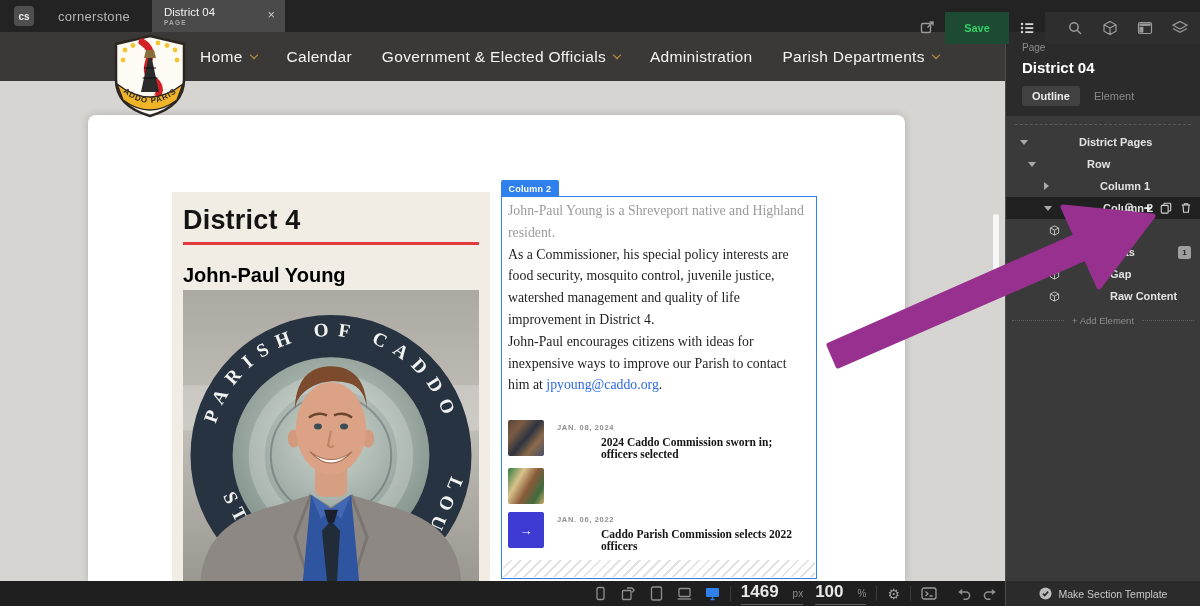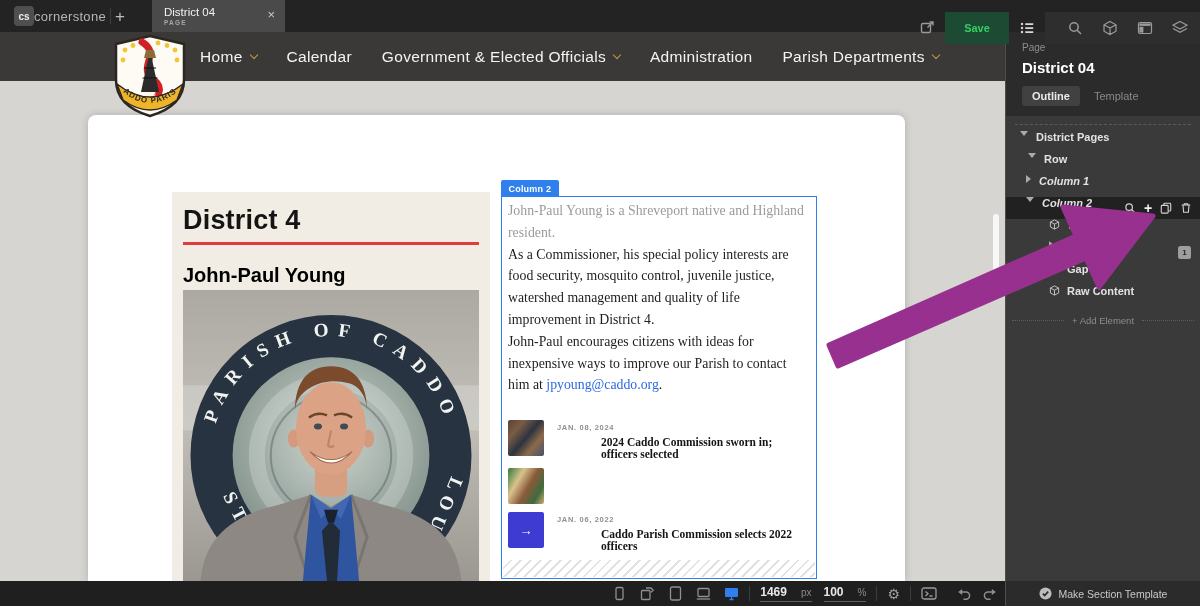--- a/index.html
+++ b/index.html
@@ -2,21 +2,21 @@
 <html><head>
 <meta charset="utf-8">
 <style>
   * { box-sizing: border-box; margin: 0; padding: 0; }
   html,body { width:1200px; height:606px; background:#232323; overflow:hidden;
               font-family:"Liberation Sans","DejaVu Sans",sans-serif; }
   .stage { position:relative; width:1200px; height:606px; overflow:hidden; background:#232323; }
 
   
   .topbar { position:absolute; left:0; top:0; width:1200px; height:32px; background:#232323; z-index:20; }
-  .tb-left { position:absolute; left:0; top:0; height:32px; display:flex; align-items:center; gap:0; padding-left:14px; }
+  .tb-left { position:absolute; left:0; top:0; height:32px; display:flex; align-items:center; gap:24px; padding-left:14px; }
   .cs-logo { width:20px; height:20px; background:#4f4f4f; border-radius:4px; color:#ececec;
              font-size:10px; font-weight:700; display:flex; align-items:center; justify-content:center; }
   .brand { color:#b5b5b5; font-size:13px; letter-spacing:.3px; }
   .tb-divider { width:1px; height:16px; background:#3d3d3d; margin-left:4px; }
   .new-tab { background:none; border:none; color:#bdbdbd; font-size:17px; line-height:1; cursor:pointer; padding:0 4px; }
   .doc-tab { position:absolute; left:152px; top:0; width:133px; height:32px; background:#4a4a4a; display:flex; align-items:center; }
   .doc-tab-text { padding-left:12px; display:flex; flex-direction:column; gap:1px; }
   .doc-title { color:#f2f2f2; font-size:11.5px; font-weight:500; }
   .doc-type { color:#a8a8a8; font-size:6.5px; letter-spacing:1.2px; font-weight:700; }
   .doc-close { position:absolute; right:10px; top:7px; color:#c9c9c9; font-size:13px; cursor:pointer; }
@@ -71,41 +71,41 @@
   
   .sidebar { position:absolute; left:1005px; top:32px; width:195px; height:549px; background:#3a3a3a; border-left:1px solid #4d4d4d; z-index:10; }
   .sb-head { height:84px; background:#2b2b2b; padding:10px 16px 0; }
   .sb-kicker { font-size:10px; color:#8d8d8d; }
   .sb-title { font-size:15px; font-weight:700; color:#ffffff; margin-top:6px; }
   .sb-tabs { margin-top:10px; display:flex; gap:14px; align-items:center; }
   .sb-tab { font-size:11px; color:#8a8a8a; cursor:pointer; }
   .sb-tab.active { background:#414141; color:#ececec; padding:4px 10px; border-radius:3px; font-weight:700; }
   .sb-sep { border-top:1px dashed #5a5a5a; margin:8px 9px 0; }
   .tree { margin-top:6px; }
-  .row { position:relative; height:22px; display:flex; font-size:11px; font-weight:700; color:#e2e2e2; cursor:pointer; }
+  .row { position:relative; height:22px; display:flex; align-items:center; font-size:11px; font-weight:700; color:#e2e2e2; cursor:pointer;gap:43px; }
   .row.selected { background:#212121; }
-  .ind0 { padding-left:14px; } .ind1 { padding-left:22px; } .ind2 { padding-left:20px;font-style:italic; } .ind3 { padding-left:43px; }
+  .ind0 { padding-left:14px; } .ind1 { padding-left:22px; } .ind2 { padding-left:38px; } .ind3 { padding-left:43px; }
   .tri { width:0; height:0; margin-right:8px; flex:none; }
   .tri.down { border-left:4px solid transparent; border-right:4px solid transparent; border-top:5px solid #aaaaaa; }
   .tri.right { border-top:4px solid transparent; border-bottom:4px solid transparent; border-left:5px solid #aaaaaa; }
   .cube { margin-right:7px; flex:none; }
   .row-actions { position:absolute; right:8px; top:0; height:22px; display:flex; gap:8px; align-items:center; }
   .act-plus { color:#f0f0f0; font-size:14px; font-weight:700; line-height:1; cursor:pointer; }
   .badge { position:absolute; right:9px; top:4.5px; width:13px; height:13px; background:#9e9e9e; color:#262626;
            font-size:8px; font-weight:700; border-radius:2.5px; display:flex; align-items:center; justify-content:center; }
   .add-element { display:flex; align-items:center; gap:8px; margin:8px 6px 0; color:#8d8d8d; font-size:9.5px; cursor:pointer; }
   .add-line { flex:1; border-top:1px dotted #5e5e5e; }
 
   
   .bottombar { position:absolute; left:0; top:581px; width:1005px; height:25px; background:#1f1f1f;
                display:flex; align-items:center; justify-content:flex-end; padding-right:8px; z-index:15; }
   .bb-group { display:flex; align-items:center; gap:13px; }
   .bb-sep { width:1px; height:15px; background:#3c3c3c; margin:0 10px; }
   .bb-metric { display:flex; align-items:baseline; border-bottom:1px solid #5f5f5f; padding-bottom:2px; cursor:pointer; }
-  .bb-num { color:#e8e8e8; font-size:12px; font-weight:700; }
+  .bb-num { color:#e8e8e8; font-size:17px; font-weight:700; }
   .bb-unit { color:#8b8b8b; font-size:10px; margin-left:1px;padding-left:13px; }
   .gear { color:#9f9f9f; font-size:14px; font-family:"DejaVu Sans",sans-serif; cursor:pointer; line-height:1; }
   .bb-btn { background:none; border:none; cursor:pointer; display:flex; align-items:center; padding:0; }
 
   .sidebar-footer { position:absolute; left:1005px; top:581px; width:195px; height:25px; background:#2b2b2b;
                     border-left:1px solid #4d4d4d; display:flex; align-items:center; justify-content:center; gap:7px;
                     color:#c9c9c9; font-size:10.5px; cursor:pointer; z-index:16; }
 
   .arrow-overlay { position:absolute; left:0; top:0; width:1200px; height:606px; pointer-events:none; z-index:50; }
 </style>
@@ -315,21 +315,21 @@
 
     <div class="preview-scrollbar"></div>
   </div>
 
   <aside class="sidebar">
     <div class="sb-head">
       <div class="sb-kicker">Page</div>
       <div class="sb-title">District 04</div>
       <div class="sb-tabs">
         <span class="sb-tab active">Outline</span>
-        <span class="sb-tab">Template</span>
+        <span class="sb-tab">Element</span>
       </div>
     </div>
     <div class="sb-sep"></div>
 
     <div class="tree">
       <div class="row ind0">
         <span class="tri down"></span>
         <span>District Pages</span>
       </div>
       <div class="row ind1">

